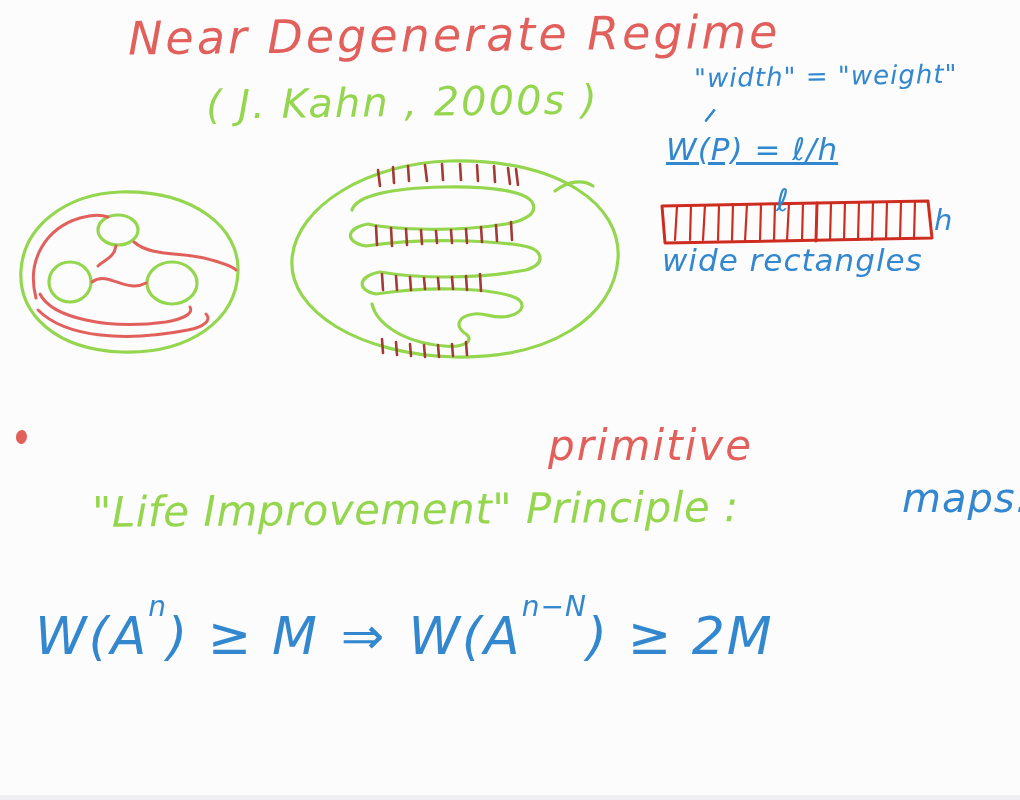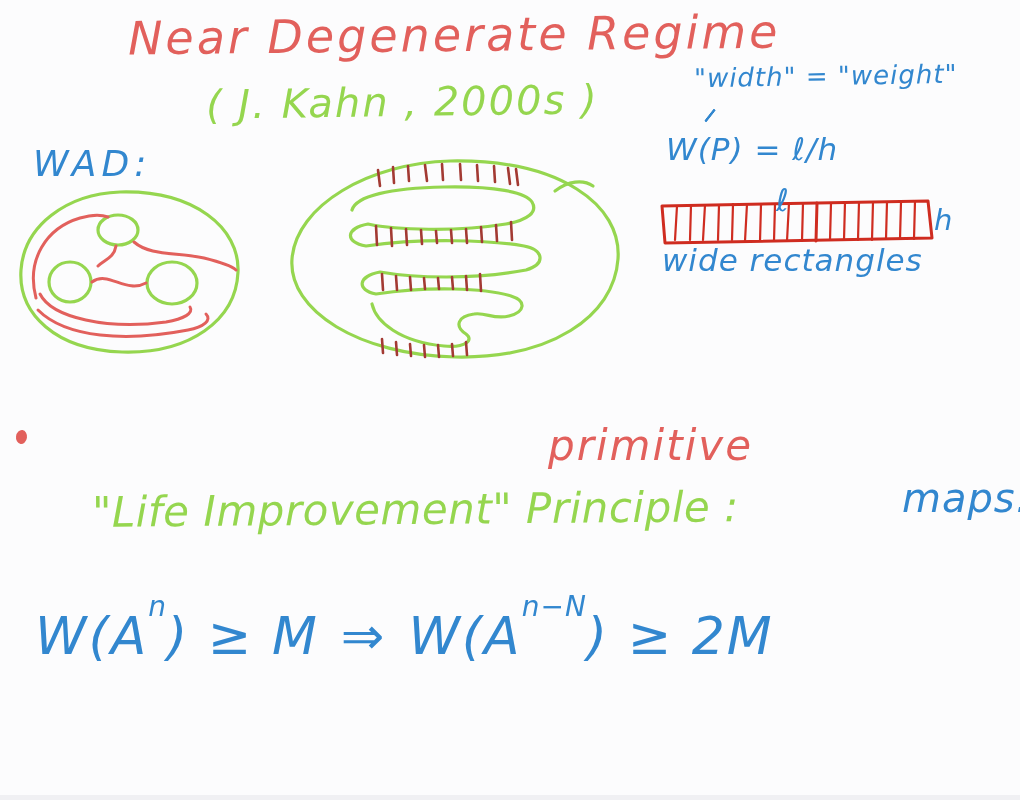--- a/index.html
+++ b/index.html
@@ -10,21 +10,21 @@
   .t { position: absolute; font-style: italic; white-space: nowrap; line-height: 1.1; }
   .c-red   { color: var(--red); }
   .c-green { color: var(--green); }
   .c-blue  { color: var(--blue); }
 
   .title-main  { left: 128px; top: 10px;  font-size: 46px; letter-spacing: 3px; transform: rotate(-0.6deg); }
   .title-attr  { left: 206px; top: 80px;  font-size: 40px; letter-spacing: 2px; transform: rotate(-0.8deg); }
   .width-weight{ left: 694px; top: 62px;  font-size: 26px; letter-spacing: 1px; transform: rotate(-1deg); }
   .accent-tick { position: absolute; left: 702px; top: 114px; width: 16px; height: 0;
                  border-top: 3px solid var(--blue); transform: rotate(-52deg); border-radius: 2px; }
-  .wp-formula  { left: 666px; top: 132px; font-size: 31px; letter-spacing: 1px; }
+  .wp-formula  { left: 666px; top: 132px; font-size: 31px; letter-spacing: 1px; text-decoration: underline; }
   .rect-length { left: 776px; top: 183px; font-size: 31px; z-index: 3; }
   .rect-height { left: 934px; top: 205px; font-size: 29px; }
   .rect-caption{ left: 662px; top: 243px; font-size: 31px; letter-spacing: 1px; }
   .wad-label   { left: 33px;  top: 144px; font-size: 36px; letter-spacing: 5px; }
 
   svg { position: absolute; overflow: visible; }
   .svg-wad     { left: 8px;   top: 182px; }
   .svg-serp    { left: 278px; top: 153px; }
   .svg-rect    { left: 655px; top: 192px; z-index: 2; }
   .stroke { fill: none; stroke-linecap: round; stroke-linejoin: round; }
@@ -80,21 +80,20 @@
       <line class="stroke s-rectred-thin" x1="218" y1="10" x2="217" y2="48"></line>
       <line class="stroke s-rectred-thin" x1="232" y1="10" x2="231" y2="47"></line>
       <line class="stroke s-rectred-thin" x1="246" y1="10" x2="245" y2="47"></line>
       <line class="stroke s-rectred-thin" x1="260" y1="9" x2="259" y2="47"></line>
     </g>
   </svg>
   <div class="t c-blue rect-length">ℓ</div>
   <div class="t c-blue rect-height">h</div>
   <div class="t c-blue rect-caption">wide rectangles</div>
 
-  <div class="t c-blue wad-label">WAD:</div>
   <svg class="svg-wad" width="240" height="180" viewBox="0 0 240 180">
     <path class="stroke s-green" d="M112,10 C58,12 16,44 13,88 C10,132 48,168 114,170 C182,172 228,138 230,90 C232,46 186,8 112,10 Z"></path>
     <ellipse class="stroke s-green" cx="110" cy="48" rx="20" ry="15"></ellipse>
     <ellipse class="stroke s-green" cx="62" cy="100" rx="21" ry="20"></ellipse>
     <ellipse class="stroke s-green" cx="164" cy="101" rx="25" ry="21"></ellipse>
     <g>
       <path class="stroke s-red" d="M28,116 C18,78 38,46 72,36 C82,33 92,32 100,35"></path>
       <path class="stroke s-red" d="M126,60 C142,74 168,70 196,76 C212,80 224,84 228,88"></path>
       <path class="stroke s-red" d="M84,100 C100,88 118,112 138,101"></path>
       <path class="stroke s-red" d="M108,64 C106,76 96,78 90,84"></path>

